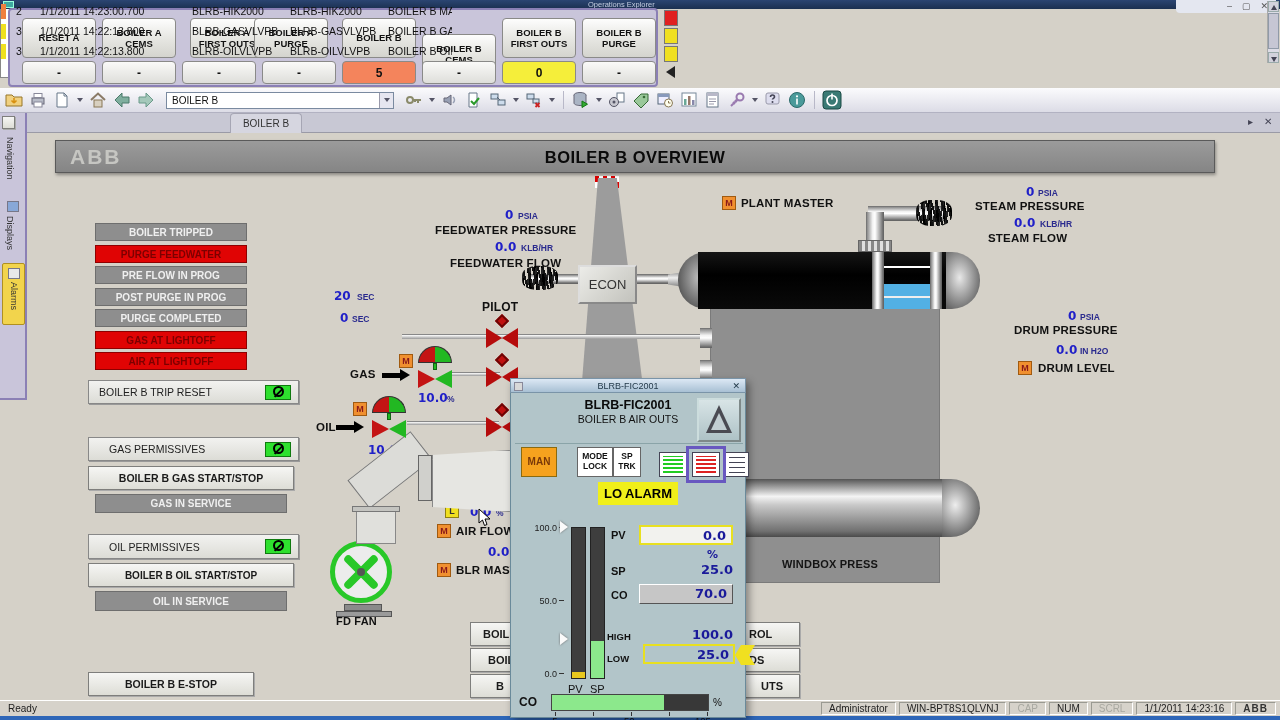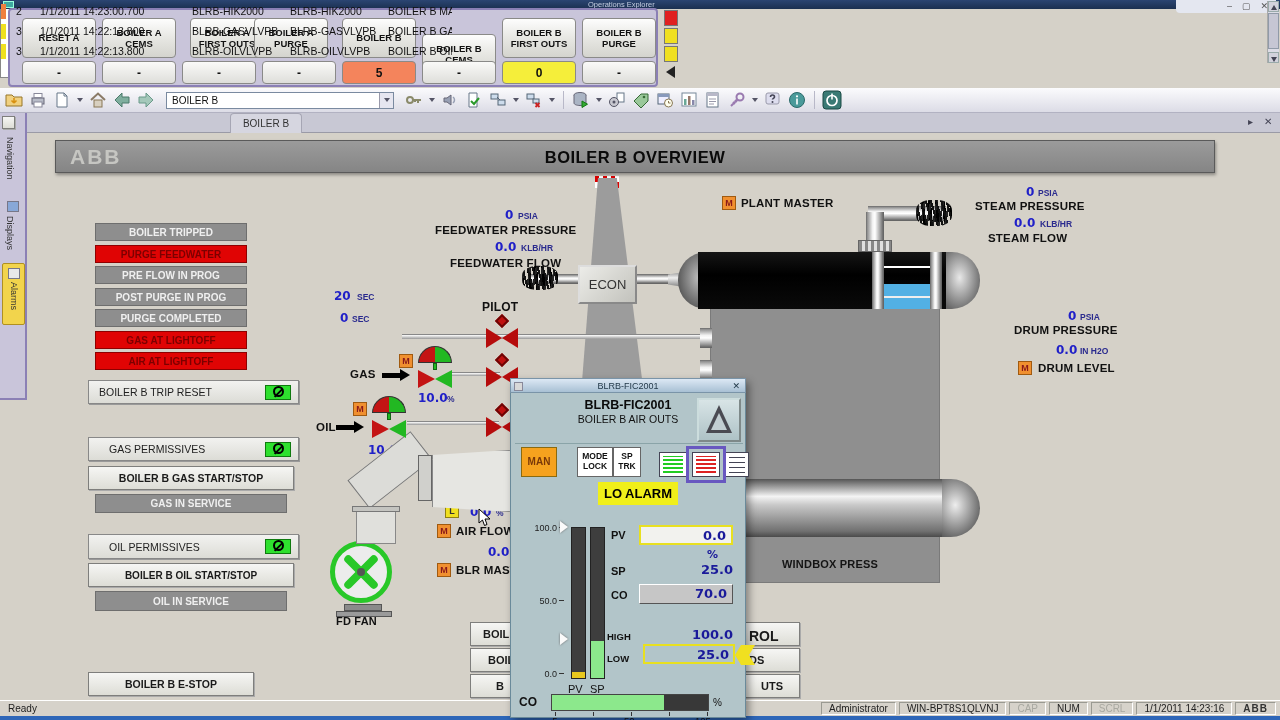--- a/index.html
+++ b/index.html
@@ -566,21 +566,21 @@
   <div class="b3d abs" style="left:470px;top:622px;width:105px;height:24px;z-index:10">
       <span style="position:absolute;left:12px;top:5px;font-weight:bold;font-size:11px">BOILE</span>
     </div>
   <div class="b3d abs" style="left:470px;top:648px;width:105px;height:24px;z-index:10">
       <span style="position:absolute;left:17px;top:5px;font-weight:bold;font-size:11px">BOIL</span>
     </div>
   <div class="b3d abs" style="left:470px;top:674px;width:105px;height:24px;z-index:10">
       <span style="position:absolute;left:25px;top:5px;font-weight:bold;font-size:11px">B</span>
     </div>
   <div class="b3d abs" style="left:700px;top:622px;width:100px;height:24px;z-index:10">
-      <span style="position:absolute;left:48px;top:5px;font-weight:bold;font-size:14px">ROL</span>
+      <span style="position:absolute;left:48px;top:5px;font-weight:bold;font-size:11px">ROL</span>
     </div>
   <div class="b3d abs" style="left:700px;top:648px;width:100px;height:24px;z-index:10">
       <span style="position:absolute;left:48px;top:5px;font-weight:bold;font-size:11px">DS</span>
     </div>
   <div class="b3d abs" style="left:700px;top:674px;width:100px;height:24px;z-index:10">
       <span style="position:absolute;left:60px;top:5px;font-weight:bold;font-size:11px">UTS</span>
     </div>
 
   <div id="faceplate" class="abs">
     <div id="fp-title">

